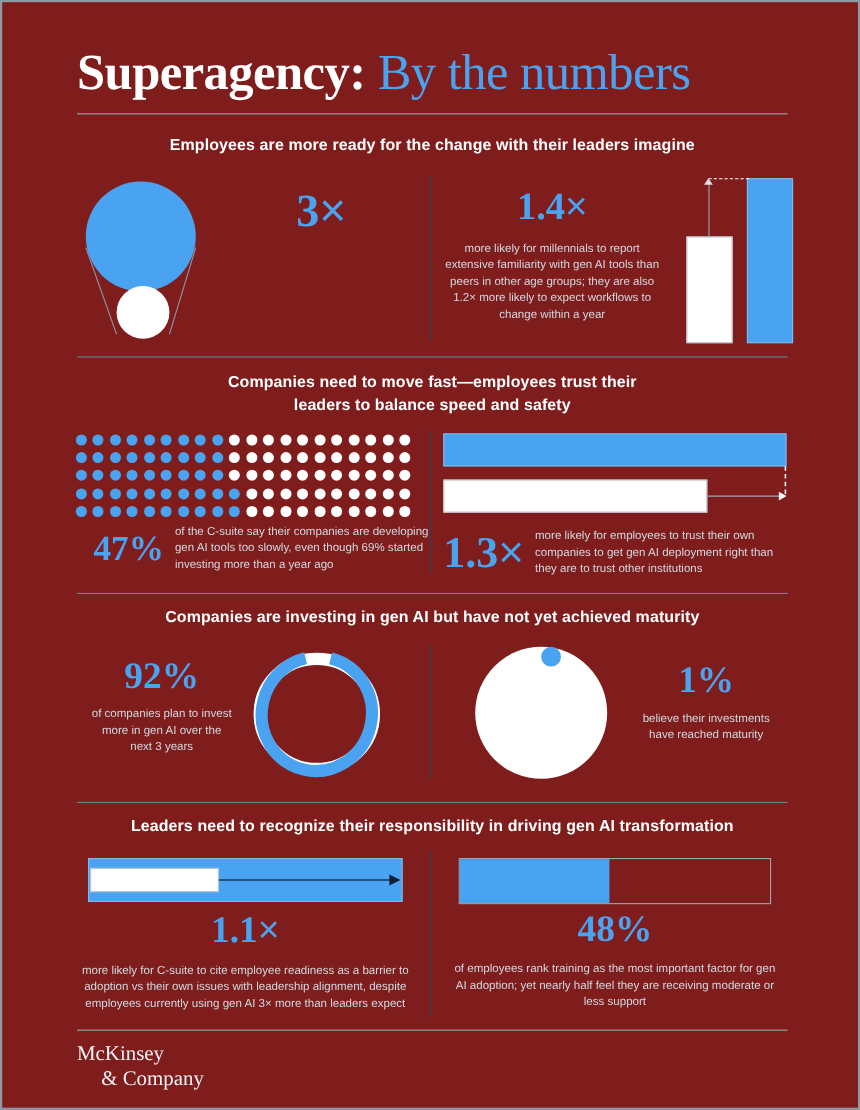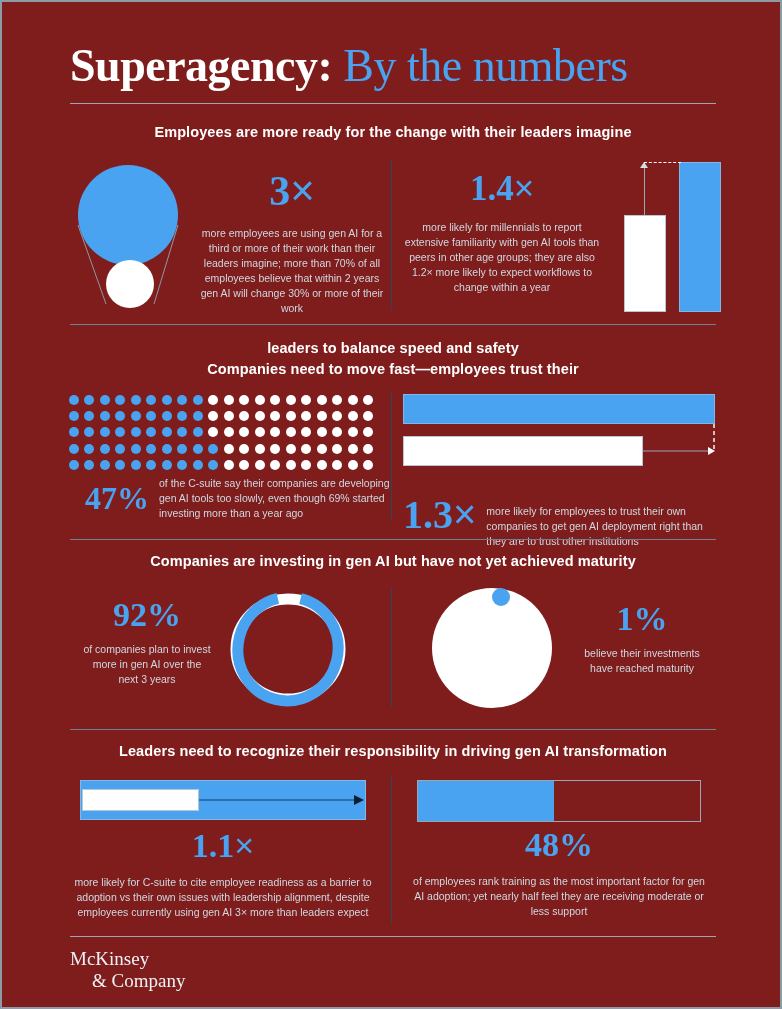--- a/index.html
+++ b/index.html
@@ -166,21 +166,20 @@
       <line x1="108" y1="68" x2="84" y2="147" stroke="#8b98a5" stroke-width="1"></line>
     </svg>
     <div class="circle blue" style="left:8px; top:8px; width:100px; height:100px;"></div>
     <div class="circle white" style="left:36px; top:103px; width:48px; height:48px;"></div>
   </div>
 
   <div class="panel" style="left:196px; top:168px; width:188px;">
     <div class="bignum" style="font-size:42px;">
       <span>3</span><span class="x">×</span>
     </div>
-    <div class="body-txt" style="margin-top:14px;">more employees are using gen AI for a third or more of their work than their leaders imagine; more than 70% of all employees believe that within 2 years gen AI will change 30% or more of their work</div>
   </div>
 
   <div class="panel" style="left:400px; top:168px; width:200px;">
     <div class="bignum" style="font-size:35px;">
       <span>1.4</span><span class="x">×</span>
     </div>
     <div class="body-txt" style="margin-top:14px;">more likely for millennials to report extensive familiarity with gen AI tools than peers in other age groups; they are also 1.2× more likely to expect workflows to change within a year</div>
   </div>
 
   <div class="panel" style="left:612px; top:155px; width:110px; height:155px;">
@@ -191,22 +190,22 @@
 
     <div class="arrow-line" style="left:30px; top:10px; width:1px; height:48px;"></div>
     <div class="arrow-head-up" style="left:26px; top:5px;"></div>
 
     <div class="dashed-h" style="left:30px; top:5px; width:37px;"></div>
   </div>
 
   <div class="rule thin" style="top:322px;"></div>
 
   <div class="sec-head" style="top:336px;">
+    <div>Companies need to move fast—employees trust their</div>
     <div>leaders to balance speed and safety</div>
-    <div>Companies need to move fast—employees trust their</div>
   </div>
 
   <div class="vdiv" style="left:389px; top:390px; height:130px;"></div>
 
   <div class="dots" id="dot-matrix" style="left:64px; top:390px;">
       <div class="dot b"></div>
       <div class="dot b"></div>
       <div class="dot b"></div>
       <div class="dot b"></div>
       <div class="dot b"></div>
@@ -323,21 +322,21 @@
       <line x1="240" y1="57" x2="305" y2="57" stroke="#9aa7b3" stroke-width="1"></line>
       <polygon points="305,53 312,57 305,61" fill="#ffffff"></polygon>
     </svg>
   </div>
 
   <div class="panel" style="left:401px; top:478px; width:312px;">
     <div style="display:flex; align-items:center; gap:10px;">
       <div class="bignum" style="font-size:40px; flex:0 0 auto;">
         <span>1.3</span><span class="x">×</span>
       </div>
-      <div class="body-txt left" style="flex:1;margin-top:24px;">more likely for employees to trust their own companies to get gen AI deployment right than they are to trust other institutions</div>
+      <div class="body-txt left" style="flex:1;">more likely for employees to trust their own companies to get gen AI deployment right than they are to trust other institutions</div>
     </div>
   </div>
 
   <div class="rule thin" style="top:537px;"></div>
 
   <div class="sec-head" style="top:549px;">Companies are investing in gen AI but have not yet achieved maturity</div>
 
   <div class="vdiv" style="left:389px; top:585px; height:120px;"></div>
 
   <div class="panel" style="left:80px; top:596px; width:130px;">

